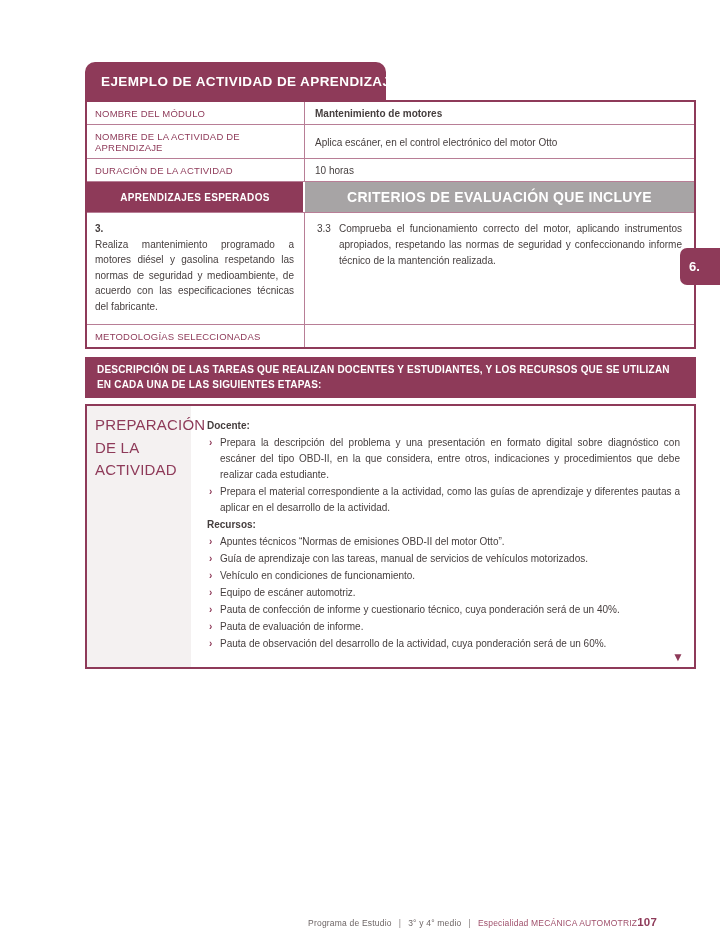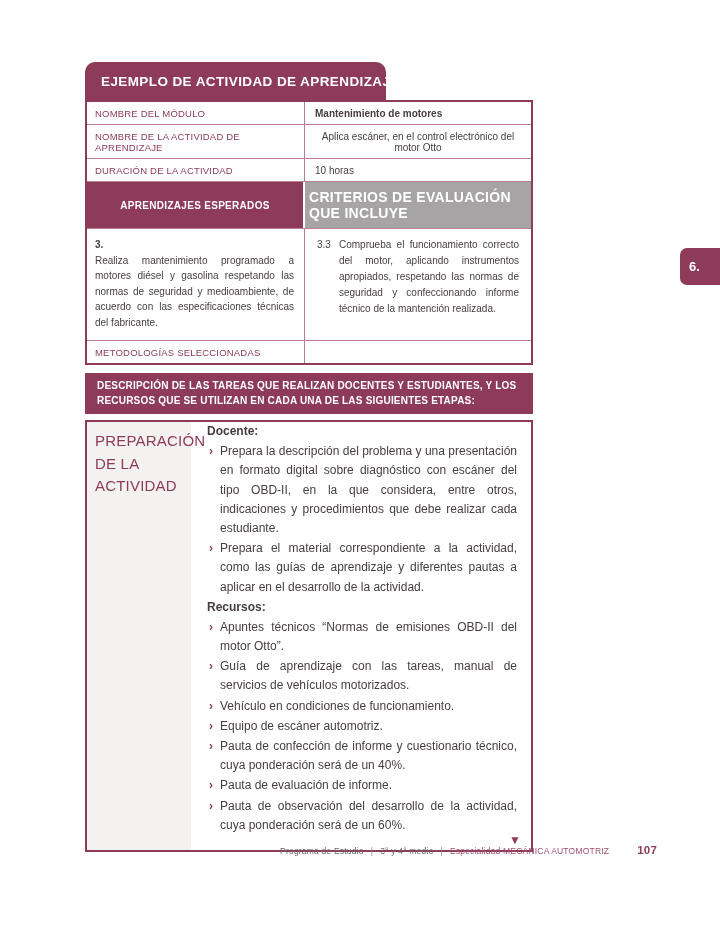--- a/index.html
+++ b/index.html
@@ -4,21 +4,21 @@
 <style>
   * { margin: 0; padding: 0; box-sizing: border-box; }
   html, body { background: #ffffff; }
   body {
     width: 720px; height: 932px;
     position: relative;
     font-family: "Liberation Sans", sans-serif;
     color: #453e3e;
     overflow: hidden;
   }
-  .content { position: absolute; left: 85px; top: 62px; width: 448px; }
+  .content { position: absolute; left: 85px; top: 62px; width: 611px; }
 
   
   .title-tab {
     width: 301px; height: 38px;
     background: #8e3a59;
     border-radius: 10px 10px 0 0;
     display: flex; align-items: center;
     padding: 0 16px;
   }
   .title-tab span {
@@ -72,21 +72,21 @@
     line-height: 1.5;
     padding: 5px 12px 6px 12px;
   }
 
   
   .prep-table { margin-top: 6px; border: 2px solid #8e3a59; display: flex; background: #fff; position: relative; }
   .stage-cell {
     width: 104px; flex: 0 0 104px; background: #f4f1f1;
     padding: 8px 8px; color: #8e3a59; font-size: 15px; line-height: 1.5; letter-spacing: 0.2px;
   }
-  .prep-content { flex: 1; padding: 0 14px 14px 16px; font-size: 12px; line-height: 1.6; }
+  .prep-content { flex: 1; padding: 12px 14px 14px 16px; font-size: 10px; line-height: 1.6; }
   .prep-heading { font-weight: bold; margin-bottom: 1px; }
   .prep-heading.second { }
   ul.bullets { list-style: none; }
   ul.bullets li { display: flex; margin: 0 0 1px 0; }
   .chev { flex: 0 0 13px; color: #8e3a59; font-weight: bold; padding-left: 2px; }
   ul.bullets li p { flex: 1; text-align: justify; }
   .cont-arrow {
     position: absolute; right: 10px; bottom: 4px;
     color: #8e3a59; font-size: 12px; line-height: 1;
   }
@@ -96,27 +96,27 @@
     position: absolute; right: 0; top: 248px;
     width: 40px; height: 37px;
     background: #8e3a59; border-radius: 7px 0 0 7px;
     display: flex; align-items: center;
     padding-left: 9px;
   }
   .side-tab span { color: #fff; font-weight: bold; font-size: 13px; }
 
   
   .footer {
-    position: absolute; top: 844px; left: 0; width: 657px;
+    position: absolute; top: 916px; left: 0; width: 657px;
     display: flex; justify-content: flex-end; align-items: baseline;
     font-size: 8.5px; color: #6d6565; letter-spacing: 0.2px;
   }
   .footer .sep { margin: 0 7px; color: #8a8282; }
   .footer .specialty { color: #a0516c; }
-  .footer .pagenum { color: #8e3a59; font-size: 11.5px; font-weight: bold; margin-left: 28px; }
+  .footer .pagenum { color: #8e3a59; font-size: 11.5px; font-weight: bold; }
 </style>
 </head>
 <body>
 
 <div class="content">
 
   <div class="title-tab">
     <span>EJEMPLO DE ACTIVIDAD DE APRENDIZAJE</span>
   </div>
 

